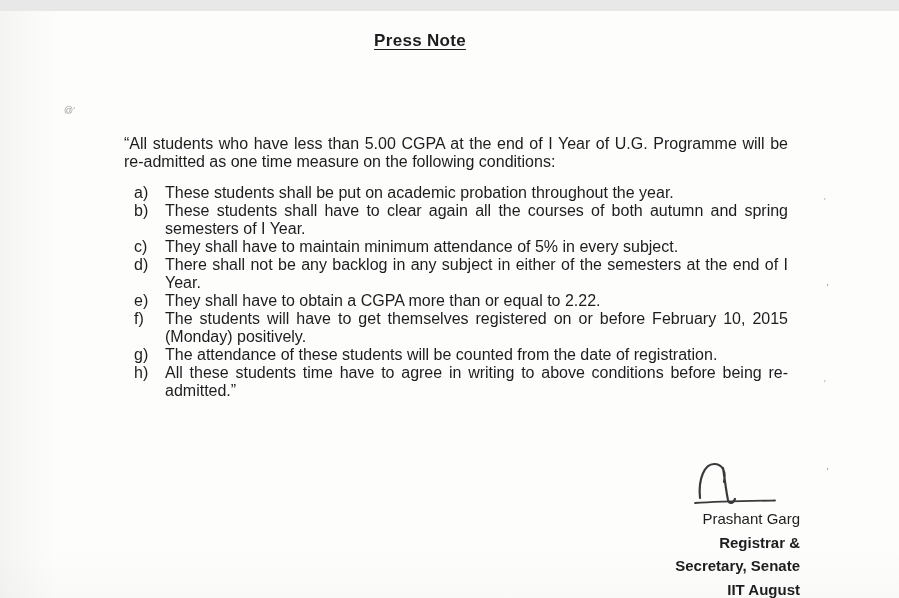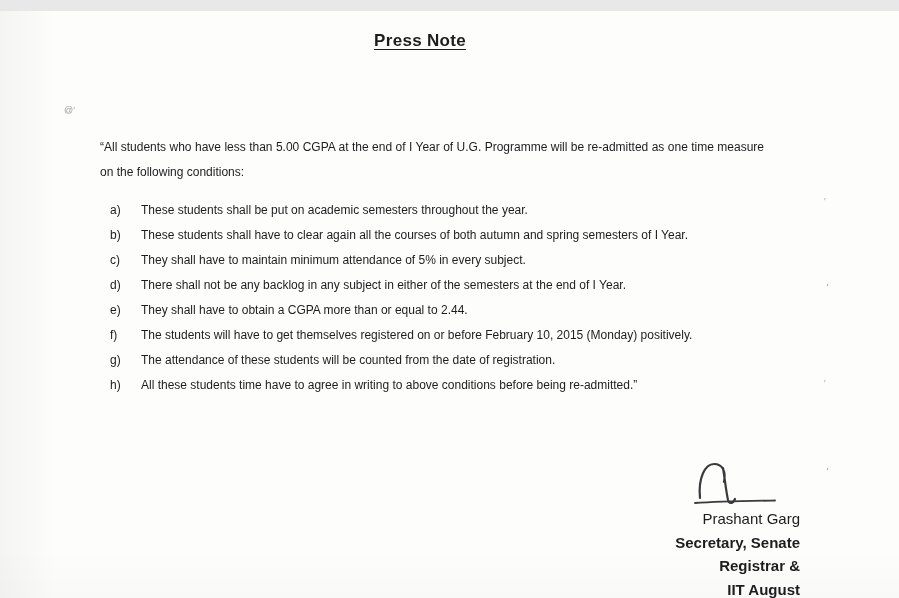--- a/index.html
+++ b/index.html
@@ -53,24 +53,24 @@
   .date-line {
     position: absolute;
     top: 63px;
     right: 136px;
     font-size: 15.5px;
   }
 
   .body-text {
     position: absolute;
     top: 124px;
-    left: 100px;
+    left: 124px;
     width: 664px;
-    font-size: 12px;
-    line-height: 25px;
+    font-size: 16px;
+    line-height: 18px;
   }
   .intro {
     text-align: justify;
     margin: 0 0 13px 0;
   }
   .cond-list { margin: 0; padding: 0; list-style: none; }
   .cond-row { display: flex; margin: 0; }
   .cond-label {
     flex: none;
     width: 31px;
@@ -107,37 +107,37 @@
 
   <div class="doc-title">Press Note</div>
 
 
   <div class="body-text">
     <p class="intro">“All students who have less than 5.00 CGPA at the end of I Year  of U.G. Programme will be re-admitted as one time measure on the following conditions:</p>
 
     <ul class="cond-list">
       <li class="cond-row">
         <span class="cond-label">a)</span>
-        <span class="cond-text">These students shall be put on academic semesters throughout the year.</span>
+        <span class="cond-text">These students shall be put on academic probation throughout the year.</span>
       </li>
       <li class="cond-row">
         <span class="cond-label">b)</span>
         <span class="cond-text">These students shall have to clear again all the courses of both autumn and spring semesters of I Year.</span>
       </li>
       <li class="cond-row">
         <span class="cond-label">c)</span>
         <span class="cond-text">They shall have to maintain minimum attendance of 5% in every subject.</span>
       </li>
       <li class="cond-row">
         <span class="cond-label">d)</span>
         <span class="cond-text">There shall not be any backlog in any subject in either of the semesters at the end of I Year.</span>
       </li>
       <li class="cond-row">
         <span class="cond-label">e)</span>
-        <span class="cond-text">They shall have to obtain a CGPA more than or equal to 2.44.</span>
+        <span class="cond-text">They shall have to obtain a CGPA more than or equal to 2.22.</span>
       </li>
       <li class="cond-row">
         <span class="cond-label">f)</span>
         <span class="cond-text">The students will have to get themselves registered on or before February 10, 2015 (Monday) positively.</span>
       </li>
       <li class="cond-row">
         <span class="cond-label">g)</span>
         <span class="cond-text">The attendance of these students will be counted from the date of registration.</span>
       </li>
       <li class="cond-row">
@@ -147,22 +147,22 @@
     </ul>
   </div>
 
   <svg class="sig-mark" viewBox="0 0 84 50" fill="none">
     <path d="M7 40 C 5 20, 12 6, 21 6 C 30 6, 33 14, 31 24 M30 10 C 32 22, 33 33, 35 42 C 36 46, 40 46, 42 41" stroke="#3a3a3c" stroke-width="2.2" stroke-linecap="round" fill="none"></path>
     <path d="M2 45 C 25 43.5, 55 43, 82 42.5" stroke="#3a3a3c" stroke-width="1.8" stroke-linecap="round" fill="none"></path>
   </svg>
 
   <div class="sig-block">
     <div class="sig-name">Prashant Garg</div>
+    <div class="sig-role">Registrar &amp;</div>
     <div class="sig-role">Secretary, Senate</div>
-    <div class="sig-role">Registrar &amp;</div>
     <div class="sig-role">IIT August</div>
   </div>
 
   <span class="artifact" style="top:95px; left:64px;">@′</span>
   <span class="artifact" style="top:186px; left:824px;">′</span>
   <span class="artifact" style="top:268px; left:826px;">،</span>
   <span class="artifact" style="top:368px; left:824px;">′</span>
   <span class="artifact" style="top:452px; left:826px;">،</span>
 
   <div class="scan-edge-bottom"></div>

